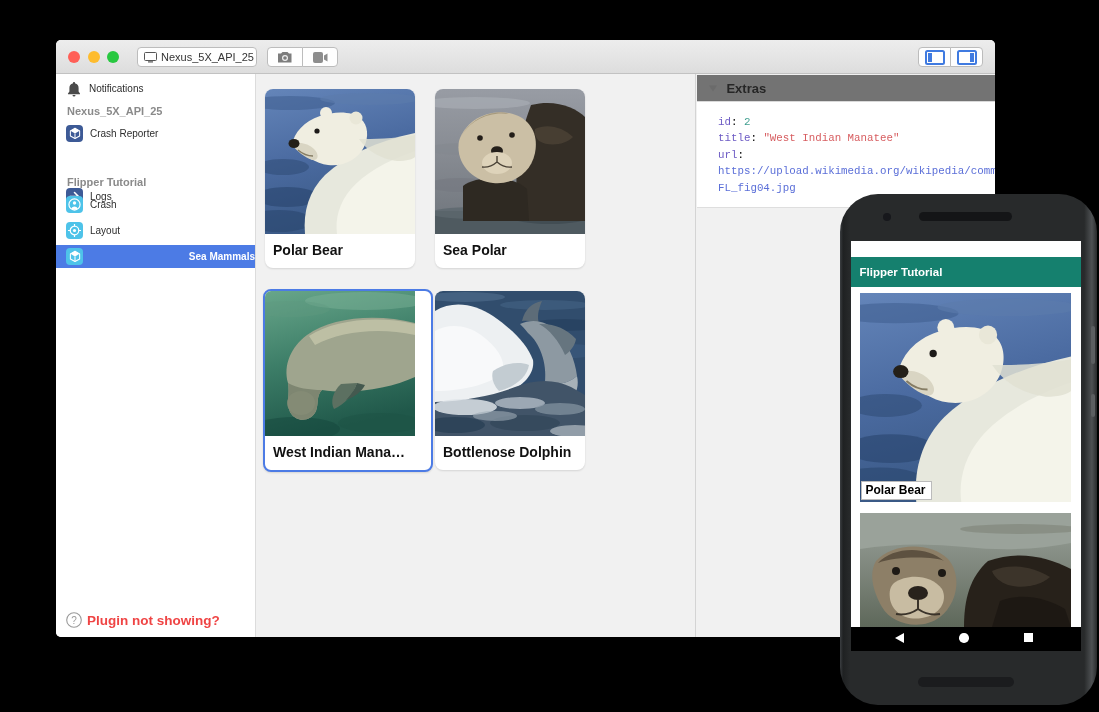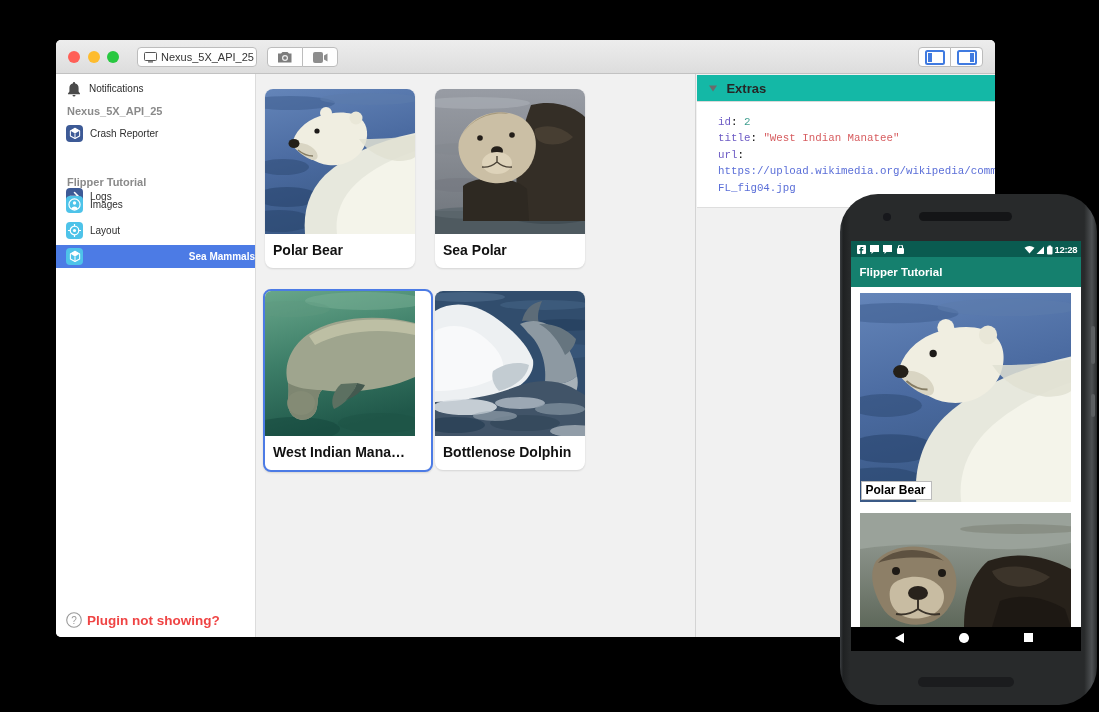--- a/index.html
+++ b/index.html
@@ -34,21 +34,21 @@
 
 #content { left:200px; top:34px; width:440px; height:563px; background:#f1f1f1; }
 .card { position:absolute; width:150px; background:#fff; border-radius:8px;
   box-shadow:0 1px 2px rgba(0,0,0,.12); overflow:hidden; }
 .card .ttl { height:34px; line-height:33px; padding-left:8px; font-size:14px;
   font-weight:bold; color:#111; white-space:nowrap; overflow:hidden; }
 .card svg { display:block; }
 
 
 #extras { left:639px; top:34px; width:300px; height:563px; background:#f1f1f1; border-left:1px solid #d4d4d4; }
-#exhead { left:1px; top:1px; width:299px; height:27px; background:#14b8a6;
+#exhead { left:1px; top:1px; width:299px; height:27px; background:#737373;
   border-bottom:1px solid #d9d9d9; line-height:26px; }
 #excode { left:1px; top:28px; width:299px; height:106px; background:#fff;
   border-bottom:1px solid #dedede;
   font-family:"Liberation Mono", monospace; font-size:10.8px; line-height:16.6px;
   padding:11.5px 0 0 21px; white-space:pre; overflow:hidden; }
 .ck { color:#6c5ac4; } .cn { color:#3f9e8f; } .cs { color:#d75d60; } .cu { color:#5b6fd8; }
 
 
 #phone { left:840px; top:194px; width:257px; height:511px; border-radius:38px;
   background:linear-gradient(90deg,#3c3f42 0,#1f2122 1.2%,#282a2b 4%,#282a2b 95%,#4e5153 98%,#282a2b 100%); }
@@ -129,21 +129,21 @@
       </div>
       <div class="slabel abs" style="top:102px;">Flipper Tutorial</div>
       <div class="srow abs" style="top:117.5px;">
         <div class="sicon cyan">
             <svg width="13" height="13" viewBox="0 0 14 14">
               <circle cx="7" cy="7" r="6" fill="none" stroke="#fff" stroke-width="1.3"></circle>
               <circle cx="7" cy="5.4" r="1.8" fill="#fff"></circle>
               <path d="M3.4 11.2 a4.3 4.3 0 0 1 7.2 0 a6 6 0 0 1 -7.2 0z" fill="#fff"></path>
             </svg>
           </div>
-        <div class="txt">Images</div>
+        <div class="txt">Crash</div>
       </div>
       <div class="srow abs" style="top:143.5px;">
         <div class="sicon cyan">
             <svg width="13" height="13" viewBox="0 0 14 14">
               <circle cx="7" cy="7" r="4.6" fill="none" stroke="#fff" stroke-width="1.3"></circle>
               <circle cx="7" cy="7" r="1.7" fill="#fff"></circle>
               <path d="M7 0 v2.4 M7 11.6 v2.4 M0 7 h2.4 M11.6 7 h2.4" stroke="#fff" stroke-width="1.3"></path>
             </svg>
           </div>
         <div class="txt">Layout</div>
@@ -209,37 +209,20 @@
     </div>
   </div>
 
   <div id="phone" class="abs">
     <div class="abs" style="left:79px;top:17.5px;width:93px;height:9.5px;border-radius:5px;background:#141517;"></div>
     <div class="abs" style="left:42.5px;top:18.5px;width:8px;height:8px;border-radius:50%;background:#17181c;"></div>
     <div class="abs" style="left:78px;top:483px;width:96px;height:10px;border-radius:5px;background:#1b1c1e;"></div>
     <div class="abs" style="left:250.5px;top:132px;width:4px;height:38px;border-radius:2px;background:#5c5f61;"></div>
     <div class="abs" style="left:250.5px;top:199.5px;width:4px;height:23px;border-radius:2px;background:#5c5f61;"></div>
     <div id="screen" class="abs">
-      <div id="statusbar" class="abs">
-        <svg class="abs" style="left:6px;top:4px" width="52" height="9" viewBox="0 0 52 9">
-            <rect x="0" y="0" width="9" height="9" rx="1" fill="#fff"></rect>
-            <path d="M5.7 2 h-1.4 a1 1 0 0 0 -1 1 v1 h-1 v1.4 h1 v3.6 h1.6 v-3.6 h1.3 l.2-1.4 h-1.5 v-.7 q0-.3.3-.3 h1.5z" fill="#0a5b50"></path>
-            <path d="M13 0 h9 v7 h-5.5 l-2 2 v-2 h-1.5z" fill="#fff"></path>
-            <path d="M26 0 h9 v7 h-5.5 l-2 2 v-2 h-1.5z" fill="#fff"></path>
-            <rect x="40" y="3" width="7" height="6" rx="1" fill="#fff"></rect>
-            <path d="M41.5 3 v-1 a2 2 0 0 1 4 0 v1" fill="none" stroke="#fff" stroke-width="1.2"></path>
-          </svg>
-        <svg class="abs" style="left:173px;top:4px" width="30" height="10" viewBox="0 0 30 10">
-            <path d="M5.5 8.5 L0.5 2.8 A8.5 8.5 0 0 1 10.5 2.8z" fill="#fff"></path>
-            <path d="M12.5 9 h7.5 v-7.5z" fill="#fff"></path>
-            <rect x="23" y="1.5" width="5.5" height="8" rx="1" fill="#fff"></rect>
-            <rect x="24.5" y="0.5" width="2.5" height="1.5" fill="#fff"></rect>
-          </svg>
-        <div class="abs" style="left:204px;top:3.5px;font-size:9.5px;color:#fff;font-weight:bold;letter-spacing:-0.3px;">12:28</div>
-      </div>
       <div id="appbar" class="abs">Flipper Tutorial</div>
       <div class="abs" style="left:9px;top:52.5px;width:211px;height:209px;">
         <svg width="211" height="209" viewBox="0 0 150 145" preserveAspectRatio="none">
             <use href="#bear"></use>
           </svg>
         <div class="abs" style="left:1px;top:188px;background:#fff;border:1px solid #bbb;font-size:12px;font-weight:bold;color:#000;padding:1px 5px 2px 4px;">Polar Bear</div>
       </div>
       <div class="abs" style="left:9px;top:272px;width:211px;height:114px;overflow:hidden;">
         <svg width="211" height="114" viewBox="0 0 211 114" preserveAspectRatio="none">
             <use href="#otterbig"></use>

